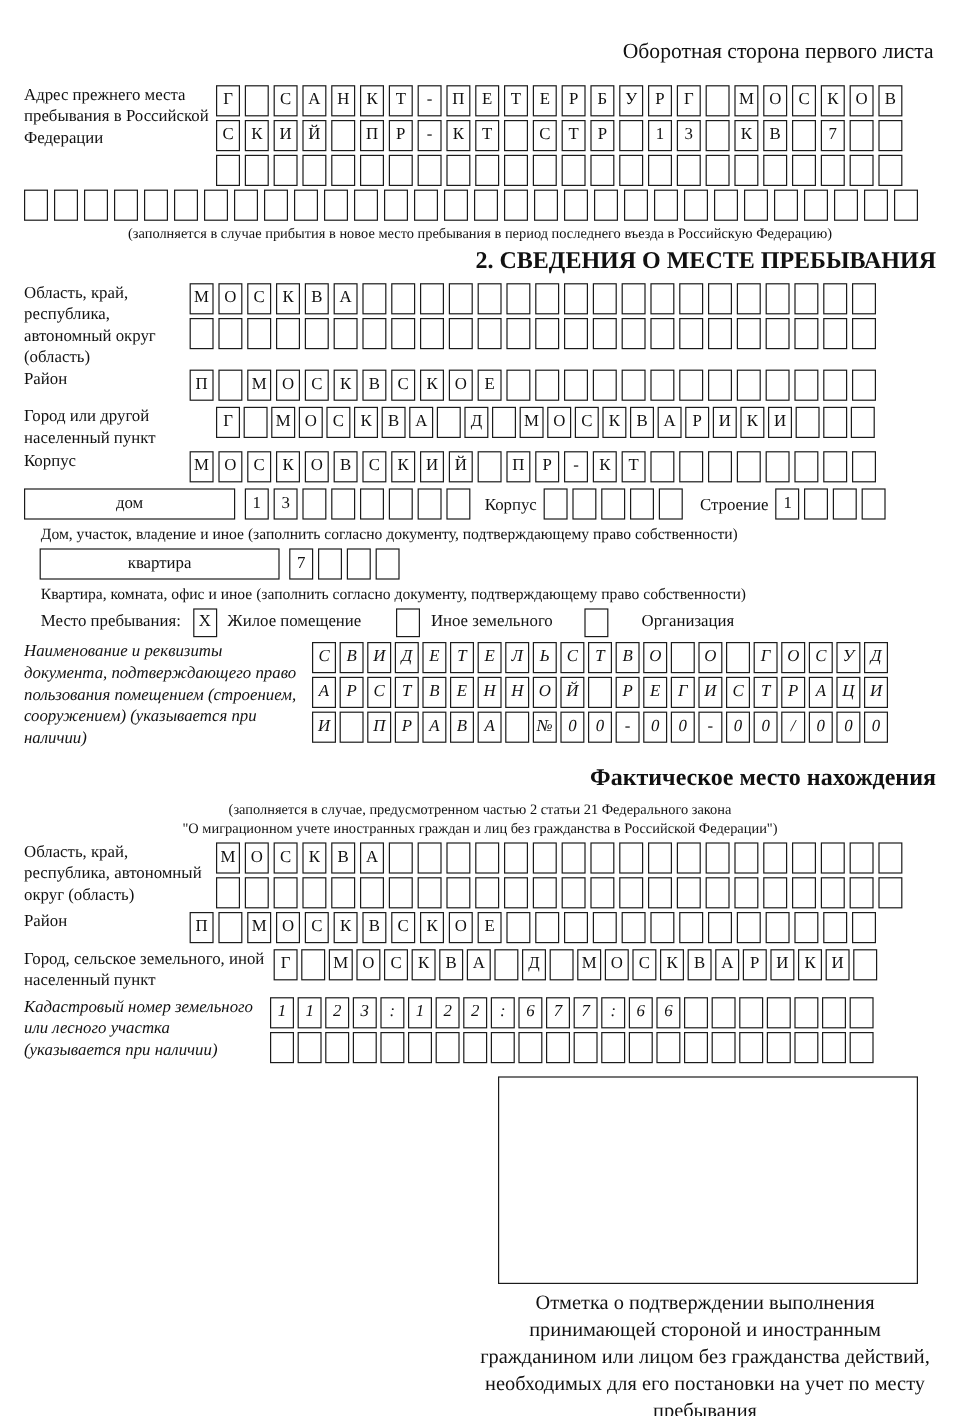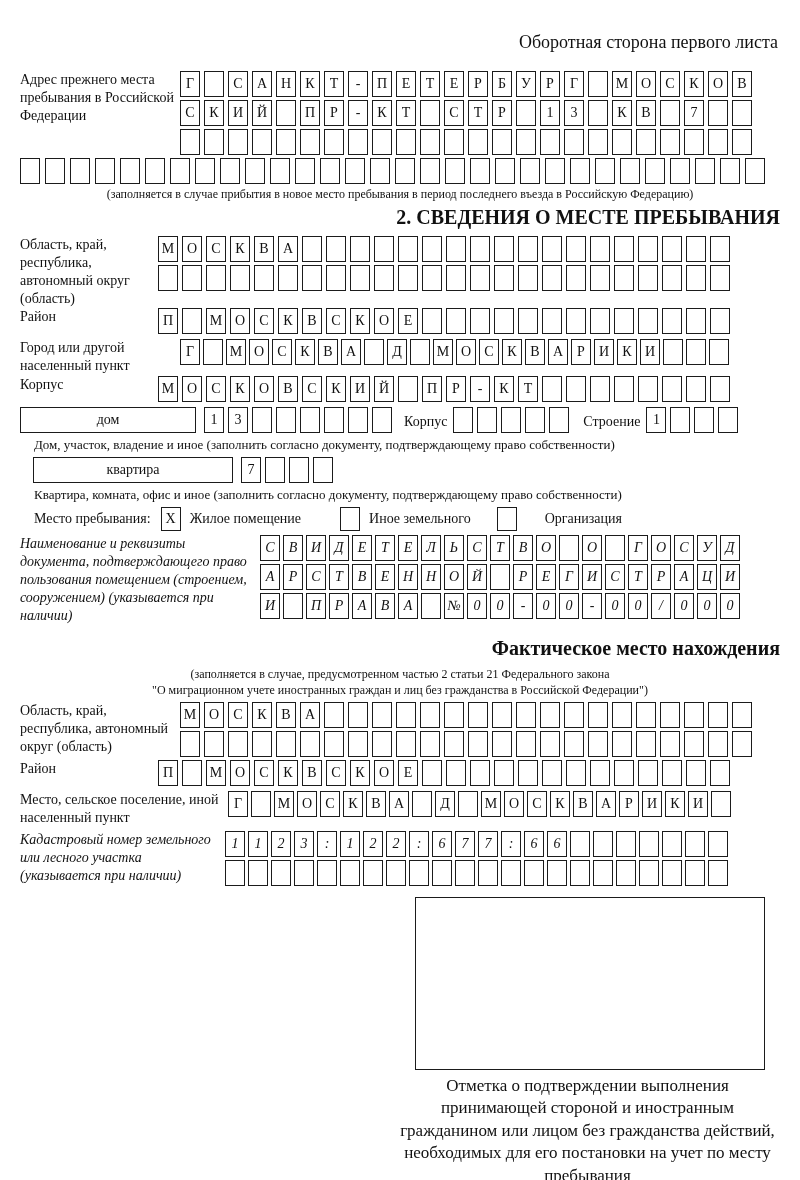--- a/index.html
+++ b/index.html
@@ -355,21 +355,21 @@
         <span class="cell"></span>
         <span class="cell"></span>
         <span class="cell"></span>
       </div>
   </div>
   <div class="note-left">Квартира, комната, офис и иное (заполнить согласно документу, подтверждающему право собственности)</div>
 
   <div class="frow" style="margin-left:14px;align-items:center">
     <div class="inline-lbl" style="margin-right:10px">Место пребывания:</div>
     <span class="cbox">X</span>
-    <span class="inline-lbl" style="margin:0 39px 0 9px">Жилое помещение</span>
+    <span class="inline-lbl" style="margin:0 29px 0 9px">Жилое помещение</span>
     <span class="cbox"></span>
     <span class="inline-lbl" style="margin:0 26px 0 9px">Иное земельного</span>
     <span class="cbox"></span>
     <span class="inline-lbl" style="margin:0 0 0 28px">Организация</span>
   </div>
 
   <div class="frow mt4">
     <div class="lbl" style="width:240px;padding-right:10px">Наименование и реквизиты документа, подтверждающего право пользования помещением (строением, сооружением) (указывается при наличии)</div>
     <div>
       <div class="cells c3">
@@ -530,21 +530,21 @@
         <span class="cell"></span>
         <span class="cell"></span>
         <span class="cell"></span>
         <span class="cell"></span>
         <span class="cell"></span>
         <span class="cell"></span>
       </div>
   </div>
 
   <div class="frow mb2">
-    <div class="lbl" style="width:208px">Место, сельское поселение, иной населенный пункт</div>
+    <div class="lbl" style="width:208px">Город, сельское земельного, иной населенный пункт</div>
     <div class="cells c3">
         <span class="cell">Г</span>
         <span class="cell"></span>
         <span class="cell">М</span>
         <span class="cell">О</span>
         <span class="cell">С</span>
         <span class="cell">К</span>
         <span class="cell">В</span>
         <span class="cell">А</span>
         <span class="cell"></span>

